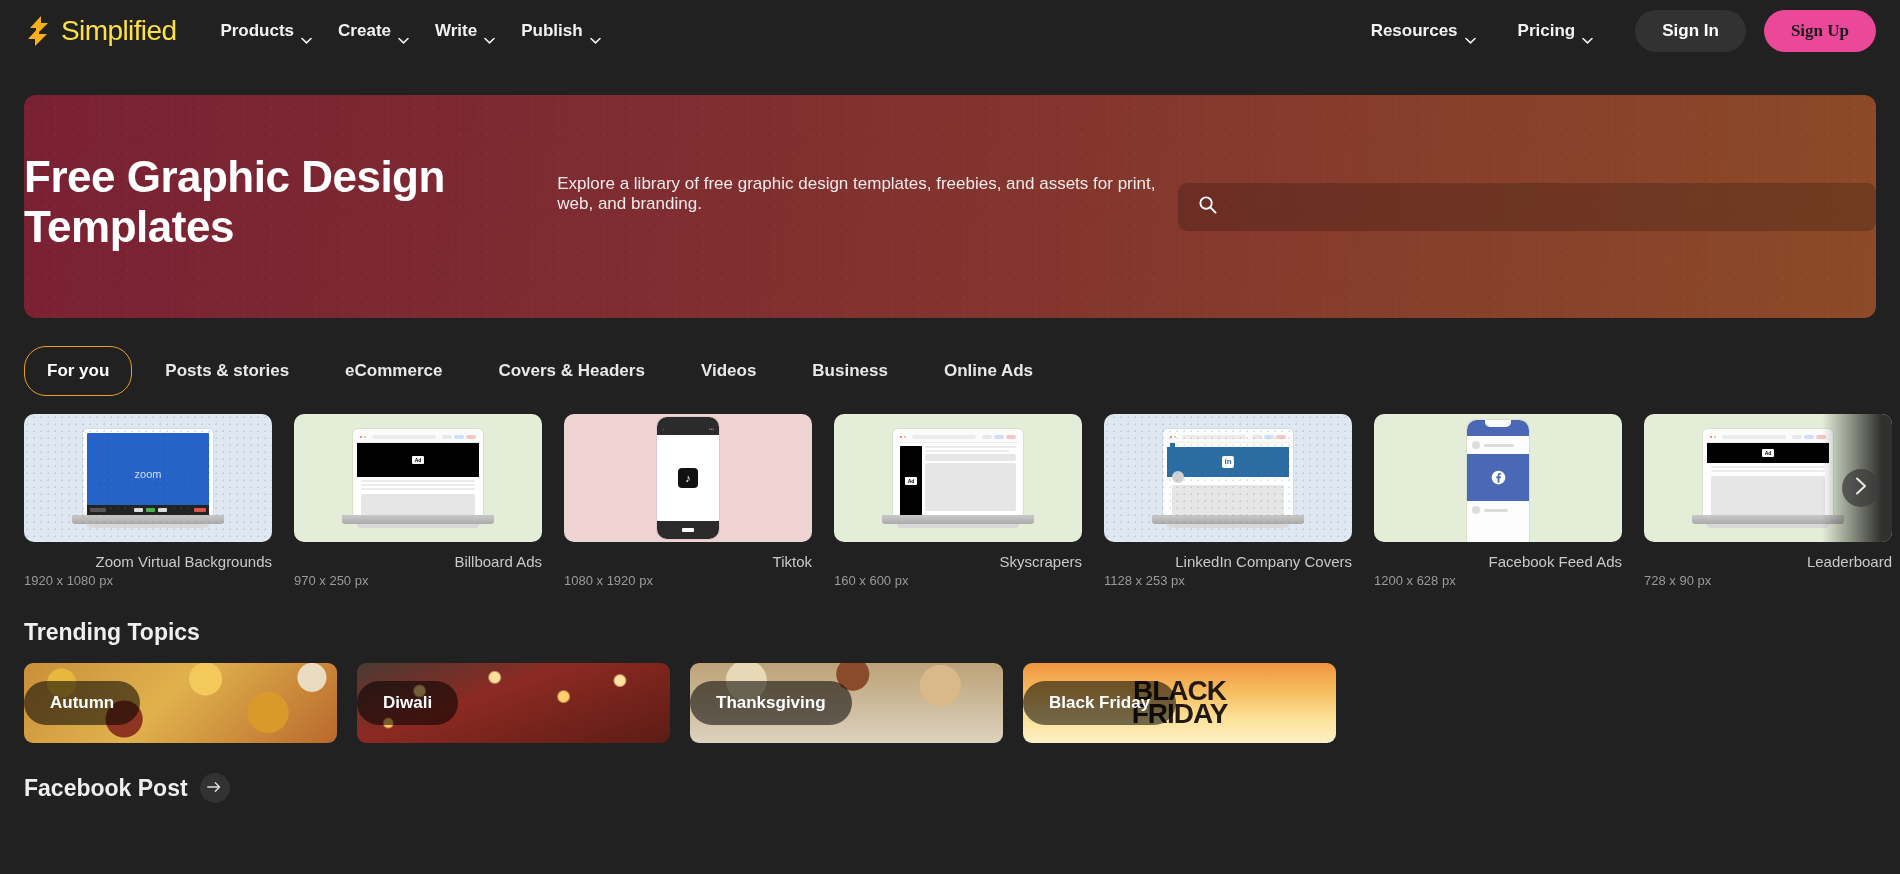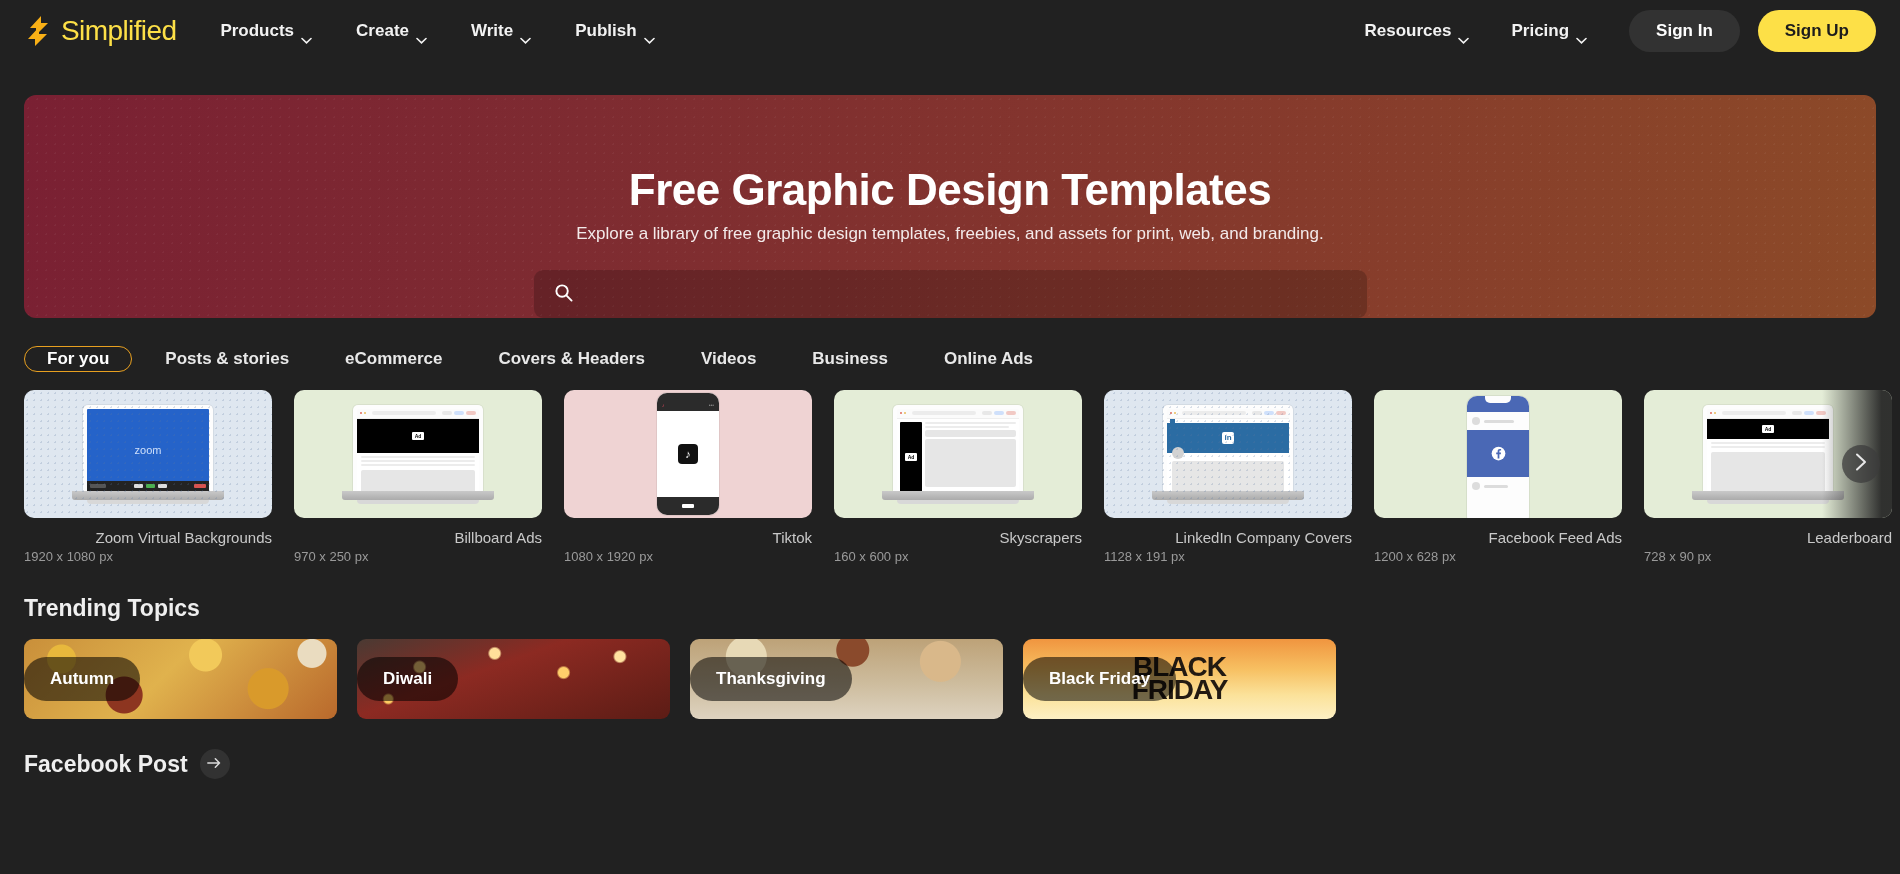--- a/index.html
+++ b/index.html
@@ -19,51 +19,51 @@
     align-items: center;
     padding: 0 24px;
     position: relative;
   }
   .logo-wrap { display: flex; align-items: center; gap: 7px; margin-right: 44px; }
   .logo-mark { width: 30px; height: 32px; flex: 0 0 auto; }
   .logo-text {
     font-size: 28px; font-weight: normal; color: #fde047;
     letter-spacing: -0.6px;
   }
-  .nav-links { display: flex; align-items: center; gap: 44px; }
+  .nav-links { display: flex; align-items: center; gap: 26px; }
   .nav-item {
     display: flex; align-items: center; gap: 7px;
     font-size: 17px; font-weight: bold; color: #f2f2f2;
     cursor: pointer; white-space: nowrap;
   }
   .chev { width: 11px; height: 7px; display: inline-block; position: relative; top: 1px; }
   .nav-right { margin-left: auto; display: flex; align-items: center; gap: 42px; }
   .btn-signin {
     background: #323232; color: #ffffff;
     font-size: 17px; font-weight: bold;
     border: none; border-radius: 22px;
     padding: 11px 27px; cursor: pointer;
     font-family: inherit;
   }
   .btn-signup {
-    background: #fde047; color: #1c1c1c;
+    background: #ec4899; color: #1c1c1c;
     font-size: 17px; font-weight: bold;
     border: none; border-radius: 22px;
     padding: 11px 27px; cursor: pointer;
-    font-family: Liberation Sans, sans-serif; margin-left: -24px;
+    font-family: Liberation Serif, serif; margin-left: -24px;
   }
 
   
   .hero {
     margin: 33px 24px 0 24px;
     height: 223px;
     border-radius: 12px;
     background: linear-gradient(100deg, #7a2033 0%, #7e2b31 30%, #84362d 58%, #8c4a28 100%);
-    display: flex; flex-direction: column;
-    align-items: center; justify-content: flex-end;
+    display: flex; flex-direction: row;
+    align-items: center; justify-content: center;
     position: relative; overflow: hidden;
   }
   .hero::after {
     content:""; position:absolute; inset:0;
     background-image: radial-gradient(rgba(255,255,255,0.045) 1px, transparent 1px);
     background-size: 9px 9px; pointer-events:none;
   }
   .hero-title {
     font-size: 44px; font-weight: bold; color: #ffffff;
     letter-spacing: -0.5px; margin-bottom: 9px; z-index:1;
@@ -83,21 +83,21 @@
   }
   .search-input::placeholder { color: #cfc3c3; }
 
   
   .tabs {
     display: flex; align-items: center;
     padding: 0 24px; margin-top: 28px; gap: 10px;
   }
   .tab {
     font-size: 17px; font-weight: bold; color: #e8e8e8;
-    padding: 2px 22px; border-radius: 22px;
+    padding: 14px 22px; border-radius: 22px;
     border: 1px solid transparent; cursor: pointer; white-space: nowrap;
   }
   .tab.active { border-color: #e8a020; color: #ffffff; }
 
   
   .cards-wrap { position: relative; margin-top: 18px; }
   .cards {
     display: flex; gap: 22px; padding: 0 24px;
   }
   .card { width: 248px; flex: 0 0 248px; }
@@ -434,21 +434,21 @@
             </div>
             <div style="padding:8px 5px 3px;">
                 <div class="grey-line" style="height:33px;width:100%;background:#e6e6e6"></div>
               </div>
           </div>
           <div class="laptop-base"></div>
             <div class="laptop-foot"></div>
         </div>
       </div>
       <div class="card-title">LinkedIn Company Covers</div>
-      <div class="card-dims">1128 x 191 px</div>
+      <div class="card-dims">1128 x 253 px</div>
     </div>
 
     <div class="card">
       <div class="card-thumb" style="background:#e4edd7">
         <div class="phone" style="height:130px;margin-top:14px;">
           <div style="height:16px;background:#4a68b5;position:relative;">
             <div style="position:absolute;top:0;left:50%;transform:translateX(-50%);width:26px;height:7px;background:#fdfdfd;border-radius:0 0 5px 5px;"></div>
           </div>
           <div style="display:flex;align-items:center;gap:4px;padding:5px 5px;">
             <div style="width:8px;height:8px;border-radius:50%;background:#dcdcdc;"></div>

